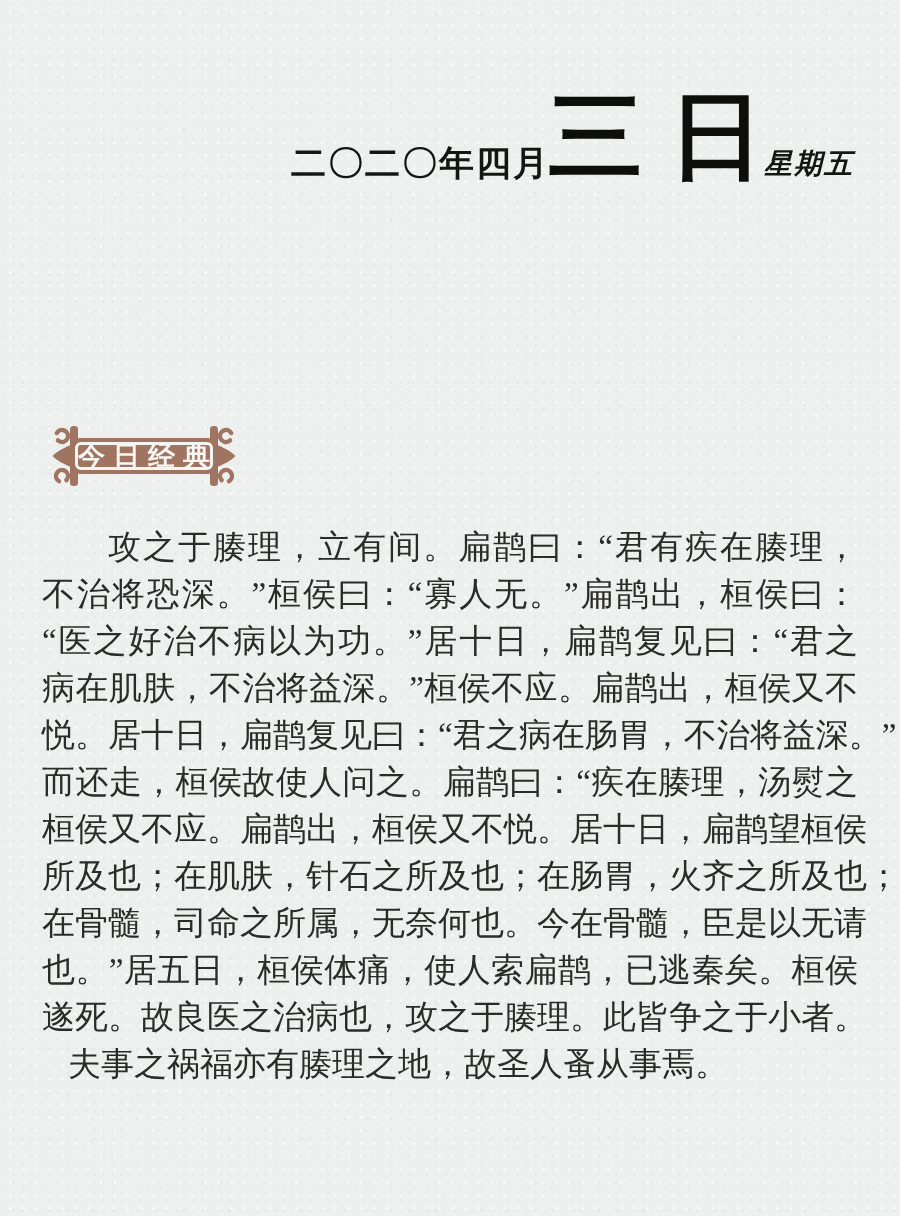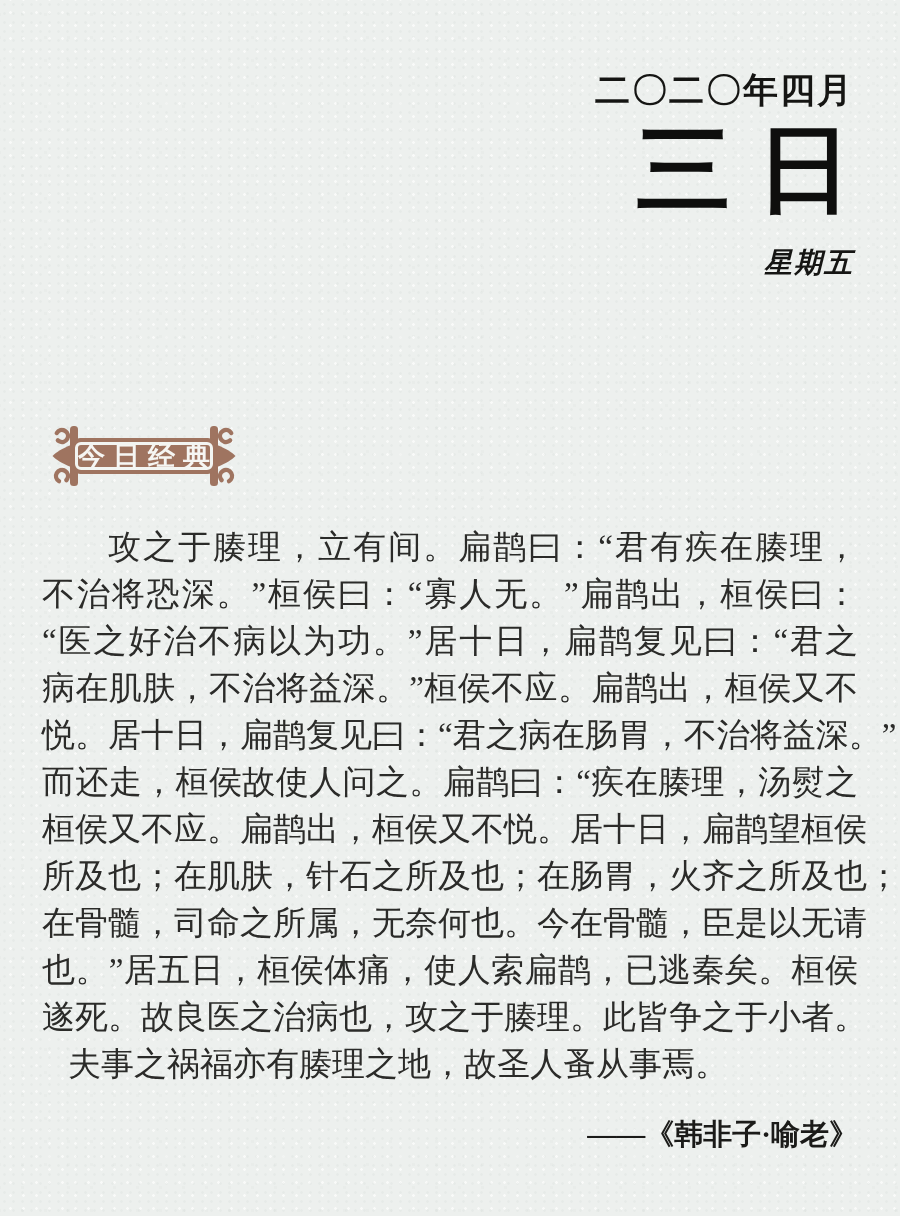--- a/index.html
+++ b/index.html
@@ -15,22 +15,22 @@
     background-image:
       radial-gradient(rgba(125,140,132,0.055) 1px, transparent 1.6px),
       radial-gradient(rgba(255,255,255,0.65) 1px, transparent 1.6px),
       radial-gradient(rgba(120,135,128,0.04) 1.2px, transparent 2px);
     background-size: 9px 9px, 13px 13px, 23px 23px;
     background-position: 0 0, 4px 6px, 11px 3px;
   }
 
   
   .date-header {
-    position: absolute; top: 70px; right: 48px;
-    display: flex; flex-direction: column; align-items: flex-end;
+    position: absolute; top: 79px; right: 48px;
+    display: flex; flex-direction: row; align-items: flex-end;
     color: #151513;
   }
   .ym {
     font-size: 35px; font-weight: 600;
     letter-spacing: 2px; margin-right: -2px;
     line-height: 42px;
   }
   .day {
     margin-top: 10px;
     font-size: 95px; font-weight: 900;
@@ -134,16 +134,15 @@
     <div class="line">“医之好治不病以为功。”居十日，扁鹊复见曰：“君之</div>
     <div class="line">病在肌肤，不治将益深。”桓侯不应。扁鹊出，桓侯又不</div>
     <div class="line">悦。居十日，扁鹊复见曰：“君之病在肠胃，不治将益深。”</div>
     <div class="line">而还走，桓侯故使人问之。扁鹊曰：“疾在腠理，汤熨之</div>
     <div class="line">桓侯又不应。扁鹊出，桓侯又不悦。居十日，扁鹊望桓侯</div>
     <div class="line">所及也；在肌肤，针石之所及也；在肠胃，火齐之所及也；</div>
     <div class="line">在骨髓，司命之所属，无奈何也。今在骨髓，臣是以无请</div>
     <div class="line">也。”居五日，桓侯体痛，使人索扁鹊，已逃秦矣。桓侯</div>
     <div class="line">遂死。故良医之治病也，攻之于腠理。此皆争之于小者。</div>
     <div class="line last">夫事之祸福亦有腠理之地，故圣人蚤从事焉。</div>
-    <div class="attribution">——《韩非子·喻老》</div>
   </main>
 
 </div>
 
 </body></html>

